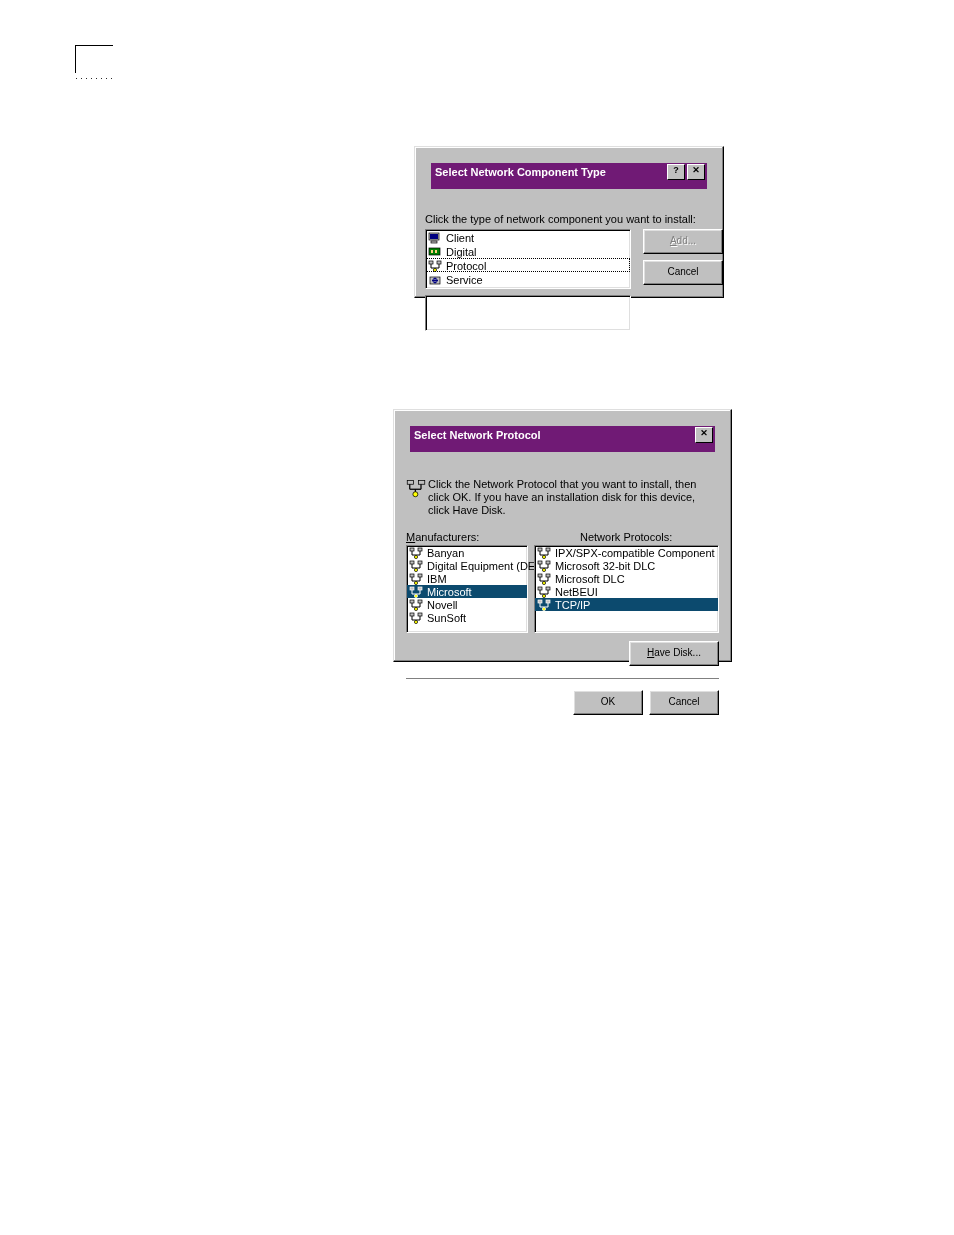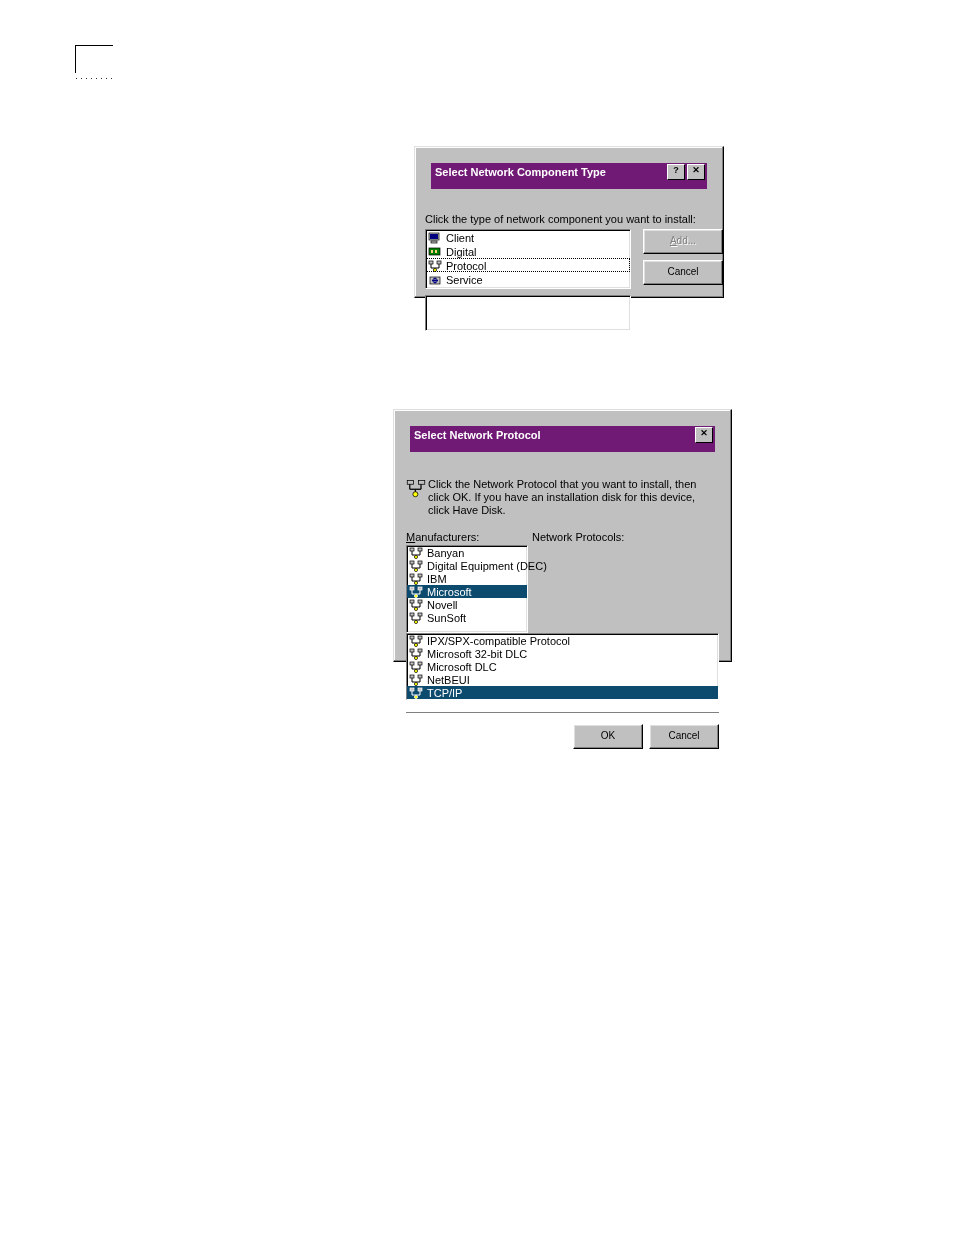--- a/index.html
+++ b/index.html
@@ -111,24 +111,24 @@
   #dlg1 .descbox {
     position:absolute; left:10px; top:90px;
     width:204px; height:34px;
   }
 
   
   #dlg2 { left: 393px; top: 409px; width: 337px; height: 251px; }
   #dlg2 .body { position: relative; padding: 10px 12px; }
   #dlg2 .info-row { display:flex; gap:8px; align-items:flex-start; margin-bottom:14px;justify-content:flex-end; }
   #dlg2 .info-text { font-size: 11px; line-height: 13px; }
-  #dlg2 .labels { display:flex; }
+  #dlg2 .labels { display:flex;gap:48px; }
   #dlg2 .lbl-left  { width: 126px; font-size:11px; }
   #dlg2 .lbl-right { font-size:11px; }
-  #dlg2 .lists { display:flex; margin-top:2px;flex-direction:column; }
+  #dlg2 .lists { display:flex; margin-top:2px; }
   #dlg2 .list-left  { width: 120px; height: 86px; margin-right:6px; }
   #dlg2 .list-right { flex:1; height: 86px; }
   #dlg2 .listbox2 .item {
     display:flex; align-items:center; gap:4px;
     height: 13px; padding-left:2px;
     font-size:11px; white-space:nowrap;
   }
   #dlg2 .listbox2 .item.selected {
     background: #0c4a6e; color:#fff;
   }
@@ -317,21 +317,21 @@
         <div class="list-right sunken listbox2" id="dlg2-proto">
             <div class="item">
               <span class="ico"><svg viewBox="0 0 14 12" width="14" height="12">
                   <rect x="1" y="1" width="4" height="3" fill="#c0c0c0" stroke="#000" stroke-width="0.7"></rect>
                   <rect x="9" y="1" width="4" height="3" fill="#c0c0c0" stroke="#000" stroke-width="0.7"></rect>
                   <line x1="3" y1="4" x2="3" y2="8" stroke="#000"></line>
                   <line x1="11" y1="4" x2="11" y2="8" stroke="#000"></line>
                   <line x1="3" y1="8" x2="11" y2="8" stroke="#000"></line>
                   <circle cx="7" cy="10" r="1.6" fill="#ffff00" stroke="#000" stroke-width="0.7"></circle>
                 </svg></span>
-              <span>IPX/SPX-compatible Protocol</span>
+              <span>IPX/SPX-compatible Component</span>
             </div>
             <div class="item">
               <span class="ico"><svg viewBox="0 0 14 12" width="14" height="12">
                   <rect x="1" y="1" width="4" height="3" fill="#c0c0c0" stroke="#000" stroke-width="0.7"></rect>
                   <rect x="9" y="1" width="4" height="3" fill="#c0c0c0" stroke="#000" stroke-width="0.7"></rect>
                   <line x1="3" y1="4" x2="3" y2="8" stroke="#000"></line>
                   <line x1="11" y1="4" x2="11" y2="8" stroke="#000"></line>
                   <line x1="3" y1="8" x2="11" y2="8" stroke="#000"></line>
                   <circle cx="7" cy="10" r="1.6" fill="#ffff00" stroke="#000" stroke-width="0.7"></circle>
                 </svg></span>
@@ -366,20 +366,23 @@
                   <line x1="3" y1="4" x2="3" y2="8" stroke="#fff"></line>
                   <line x1="11" y1="4" x2="11" y2="8" stroke="#fff"></line>
                   <line x1="3" y1="8" x2="11" y2="8" stroke="#fff"></line>
                   <circle cx="7" cy="10" r="1.6" fill="#ffff00" stroke="#fff" stroke-width="0.7"></circle>
                 </svg></span>
               <span>TCP/IP</span>
             </div>
           </div>
       </div>
 
+      <div class="have-disk-row">
+        <div class="btn95 underline-first">Have Disk...</div>
+      </div>
 
       <div class="sep"></div>
 
       <div class="ok-row">
         <div class="btn95">OK</div>
         <div class="btn95">Cancel</div>
       </div>
     </div>
   </div>
 

